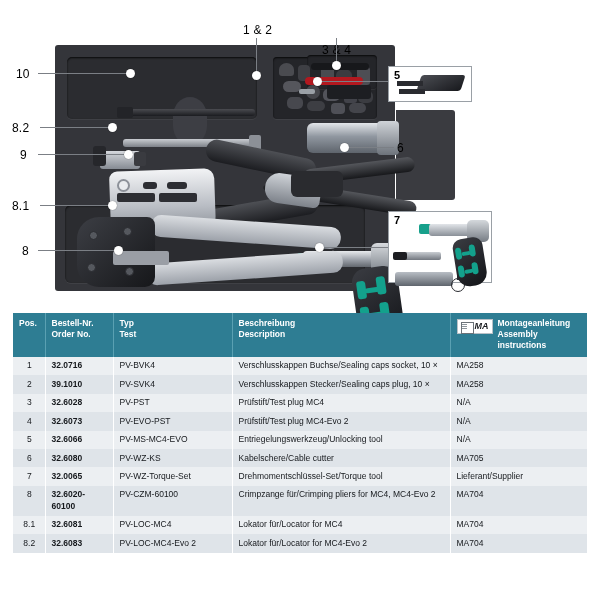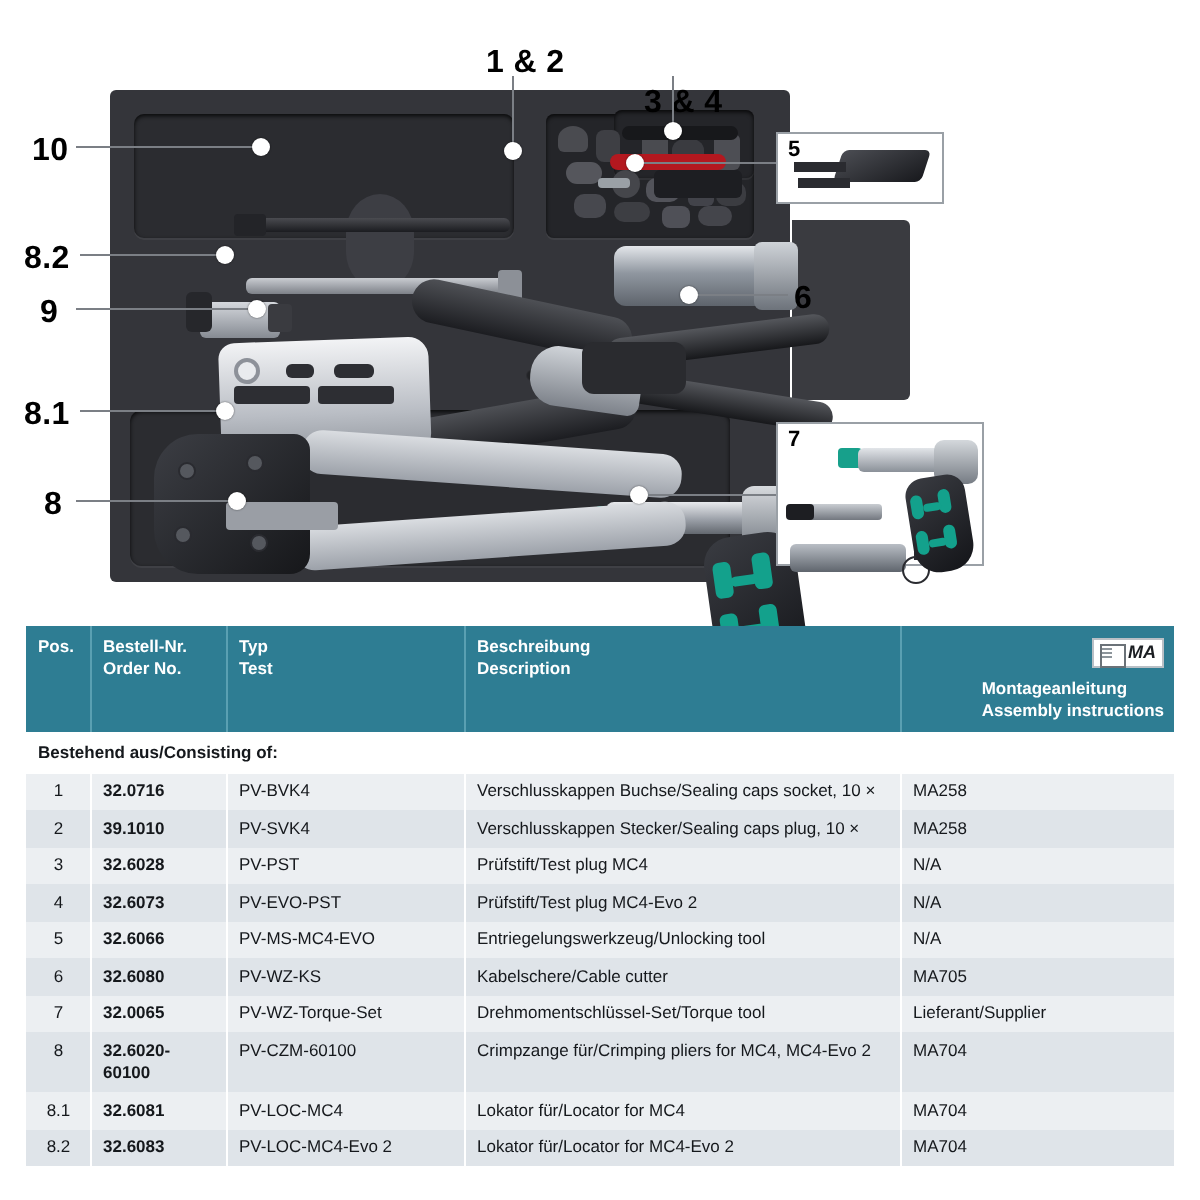--- a/index.html
+++ b/index.html
@@ -118,21 +118,21 @@
                   background:linear-gradient(135deg,#3c3e44,#16171a); border-radius:22px 8px 10px 22px;}
   .crimp-screw  { position:absolute; width:9px; height:9px; background:#55585e; border-radius:50%; border:1px solid #2a2b30;}
   #t-crimp-die  { left:58px; top:206px; width:56px; height:14px; background:#9a9ea5; border-radius:2px;}
   #t-crimp-h1   { left:96px; top:176px; width:190px; height:22px;
                   background:linear-gradient(#dadde1,#9ca1a9); border-radius:10px; transform:rotate(4deg);}
   #t-crimp-h2   { left:92px; top:212px; width:196px; height:22px;
                   background:linear-gradient(#dadde1,#9ca1a9); border-radius:10px; transform:rotate(-4deg);}
 
   
   .callout-label {
-    position:absolute; font-size:16px; font-weight:bold; color:#000;
+    position:absolute; font-size:12px; font-weight:normal; color:#000;
     white-space:nowrap; letter-spacing:.2px;text-align:center;
   }
   .leader { position:absolute; background:#7b7f85; }
   .leader.h { height:1px; }
   .leader.v { width:1px; }
   .dot {
     position:absolute; width:9px; height:9px; background:#ffffff;
     border-radius:50%; box-shadow:0 0 1px rgba(0,0,0,.6);
   }
 
@@ -190,21 +190,21 @@
   td.pos  { text-align:center; width:32px; }
   td.ord  { font-weight:bold; width:68px; }
   td.typ  { width:119px; }
   td.desc { width:218px; }
   td.ma   { width:auto; }
   th.pos  { text-align:center; width:32px; }
   th.ord  { width:68px; }
   th.typ  { width:119px; }
   th.desc { width:218px; }
 
-  .ma-head { display:flex; align-items:flex-end; gap:5px;flex-direction:column; }
+  .ma-head { display:flex; align-items:flex-start; gap:5px; }
   .ma-badge {
     flex:0 0 auto; width:36px; height:15px; background:#ffffff;
     border:1px solid #b9c0c6; display:flex; align-items:center; justify-content:center; gap:1px;
     margin-top:1px;
   }
   .ma-book { width:13px; height:10px; position:relative; }
   .ma-book:before, .ma-book:after {
     content:""; position:absolute; top:0; width:6px; height:10px;
     background:#ffffff; border:1px solid #6b7278;
   }
@@ -399,23 +399,20 @@
                 <span>Montageanleitung</span><br>
                 <span>Assembly instructions</span>
               </span>
             </div>
           </th>
         </tr>
       </thead>
       <tbody id="tbody">
 
 
-        <tr class="section">
-          <td colspan="5">Bestehend aus/Consisting of:</td>
-        </tr>
 
       <tr class="band-a">
             <td class="pos">1</td>
             <td class="ord">32.0716</td>
             <td class="typ">PV-BVK4</td>
             <td class="desc">Verschlusskappen Buchse/Sealing caps socket, 10 ×</td>
             <td class="ma">MA258</td>
           </tr>
           <tr class="band-b">
             <td class="pos">2</td>

